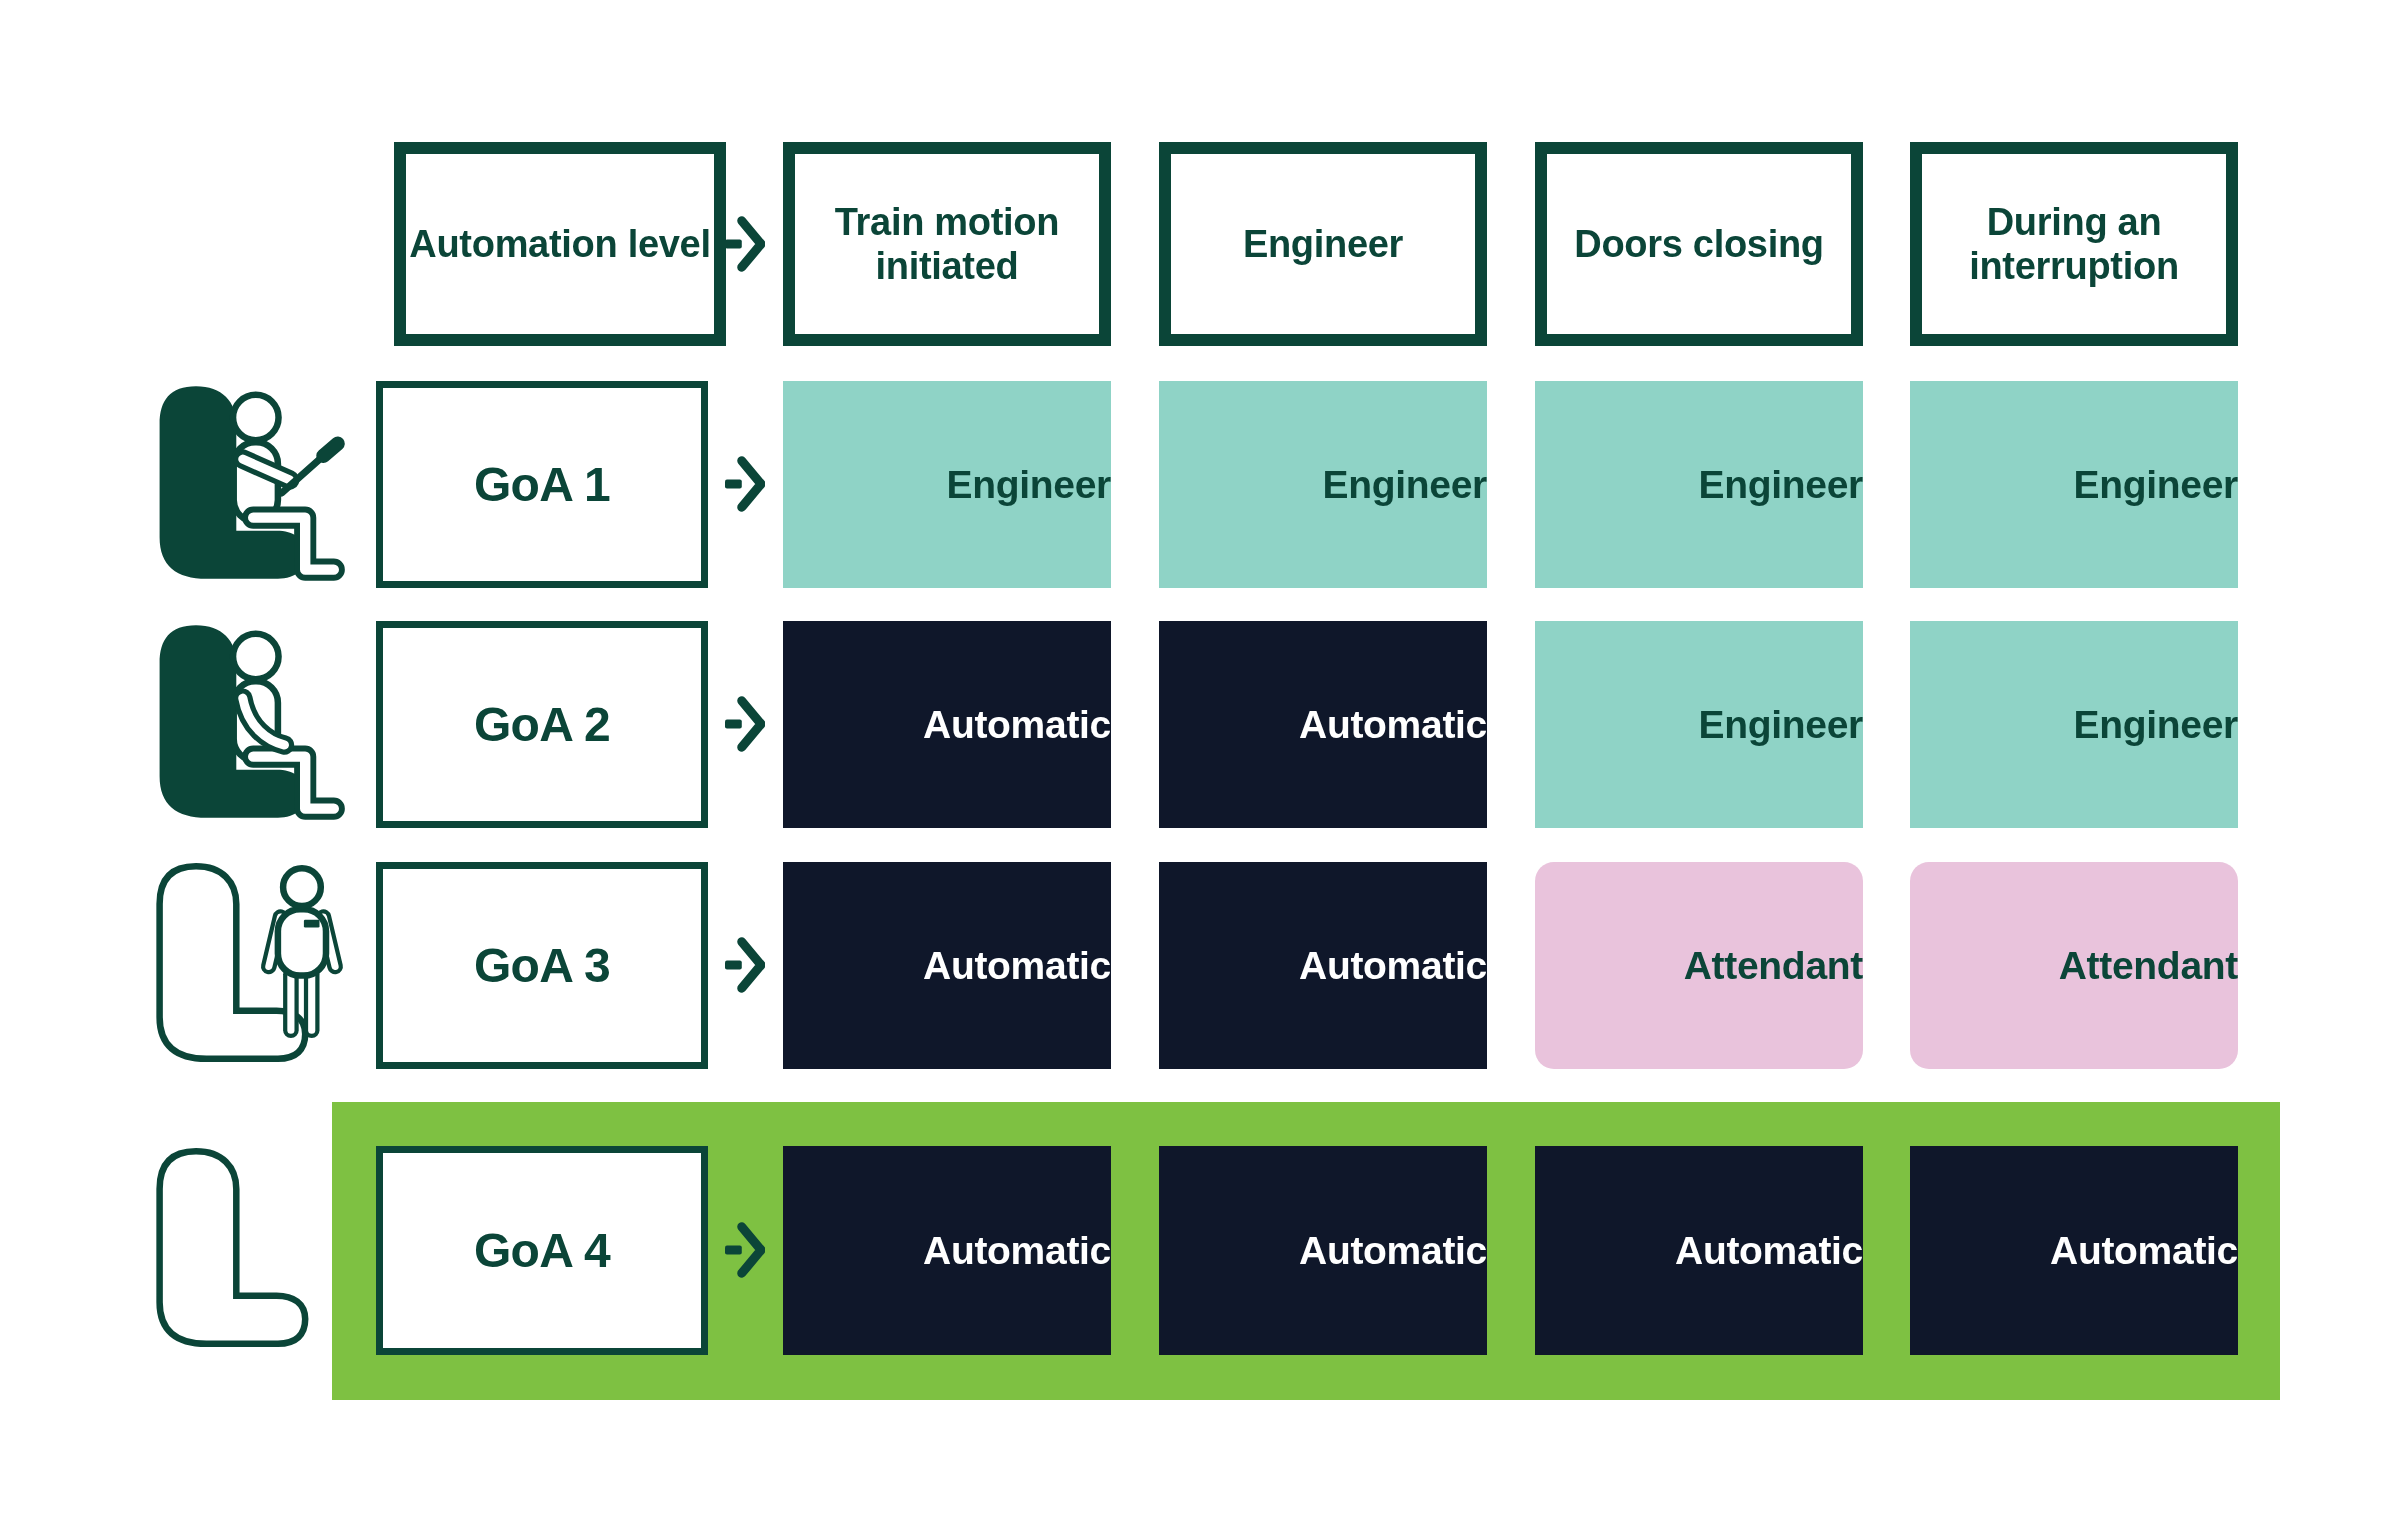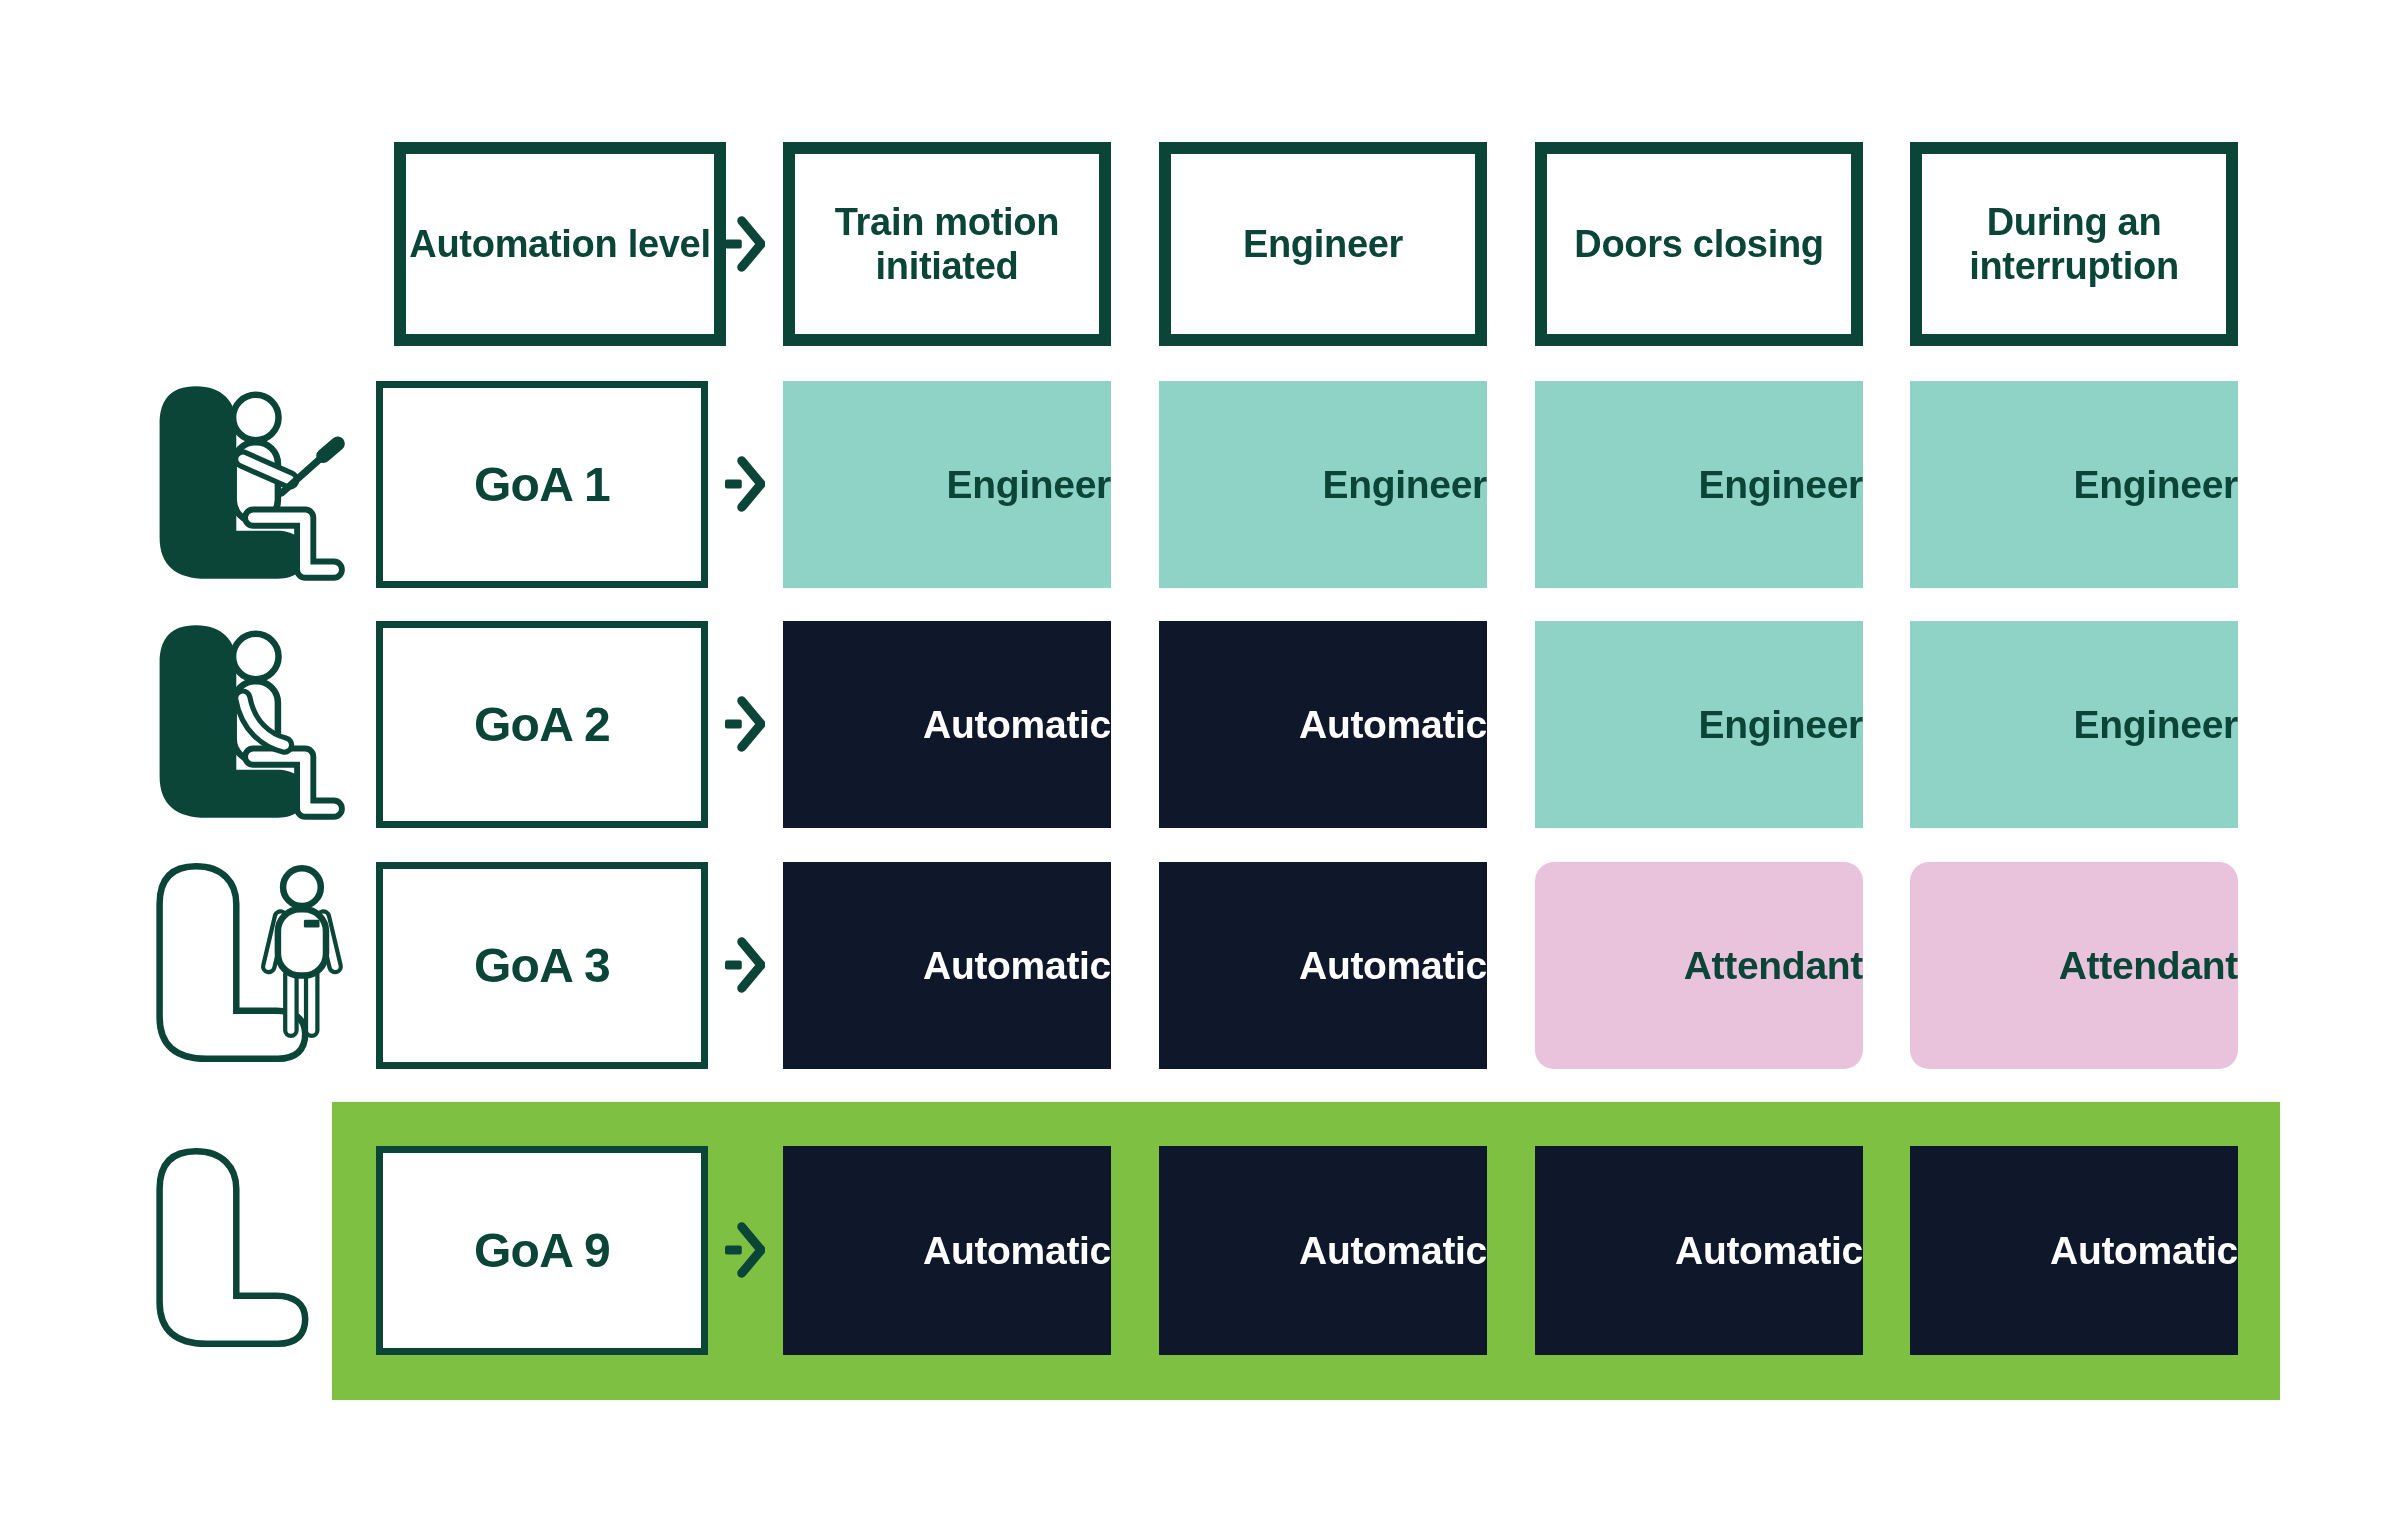--- a/index.html
+++ b/index.html
@@ -187,21 +187,21 @@
     <span>Automatic</span>
   </div>
   <div class="abs cell cell--pink" style="left:1535px;top:862px;width:328px;height:207px">
     <span>Attendant</span>
   </div>
   <div class="abs cell cell--pink" style="left:1910px;top:862px;width:328px;height:207px">
     <span>Attendant</span>
   </div>
 
   <div class="abs box-label" style="left:376px;top:1146px;width:332px;height:209px">
-    <span>GoA 9</span>
+    <span>GoA 4</span>
   </div>
   <div class="abs icon-slot" style="left:725px;top:1219px">
     <svg width="40" height="62" viewBox="0 0 62 96">
       <rect x="0" y="41" width="26" height="14" rx="3" fill="#0b4538"></rect>
       <path d="M26 12 L56 48 L26 84" fill="none" stroke="#0b4538" stroke-width="14" stroke-linecap="round" stroke-linejoin="round"></path>
     </svg>
   </div>
   <div class="abs cell cell--dark" style="left:783px;top:1146px;width:328px;height:209px">
     <span>Automatic</span>
   </div>

